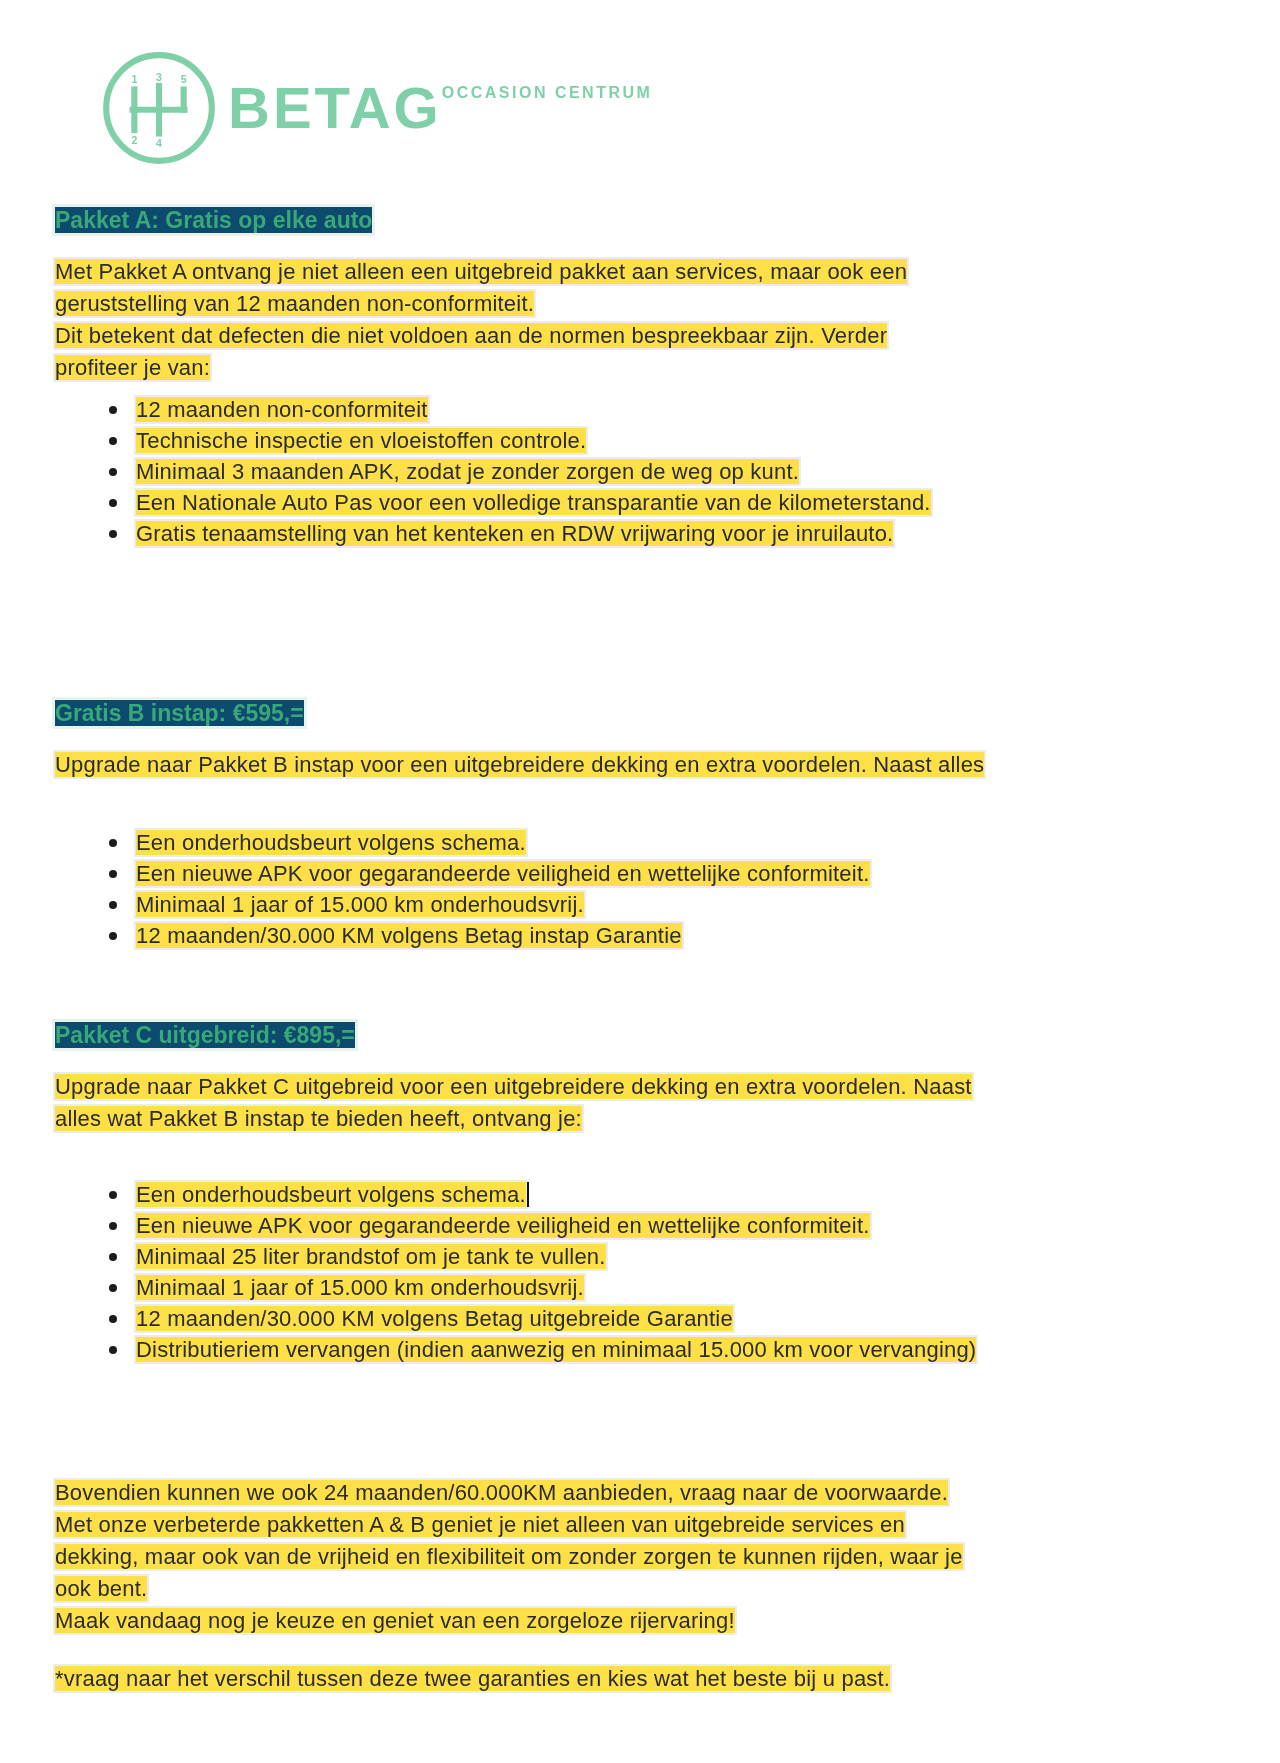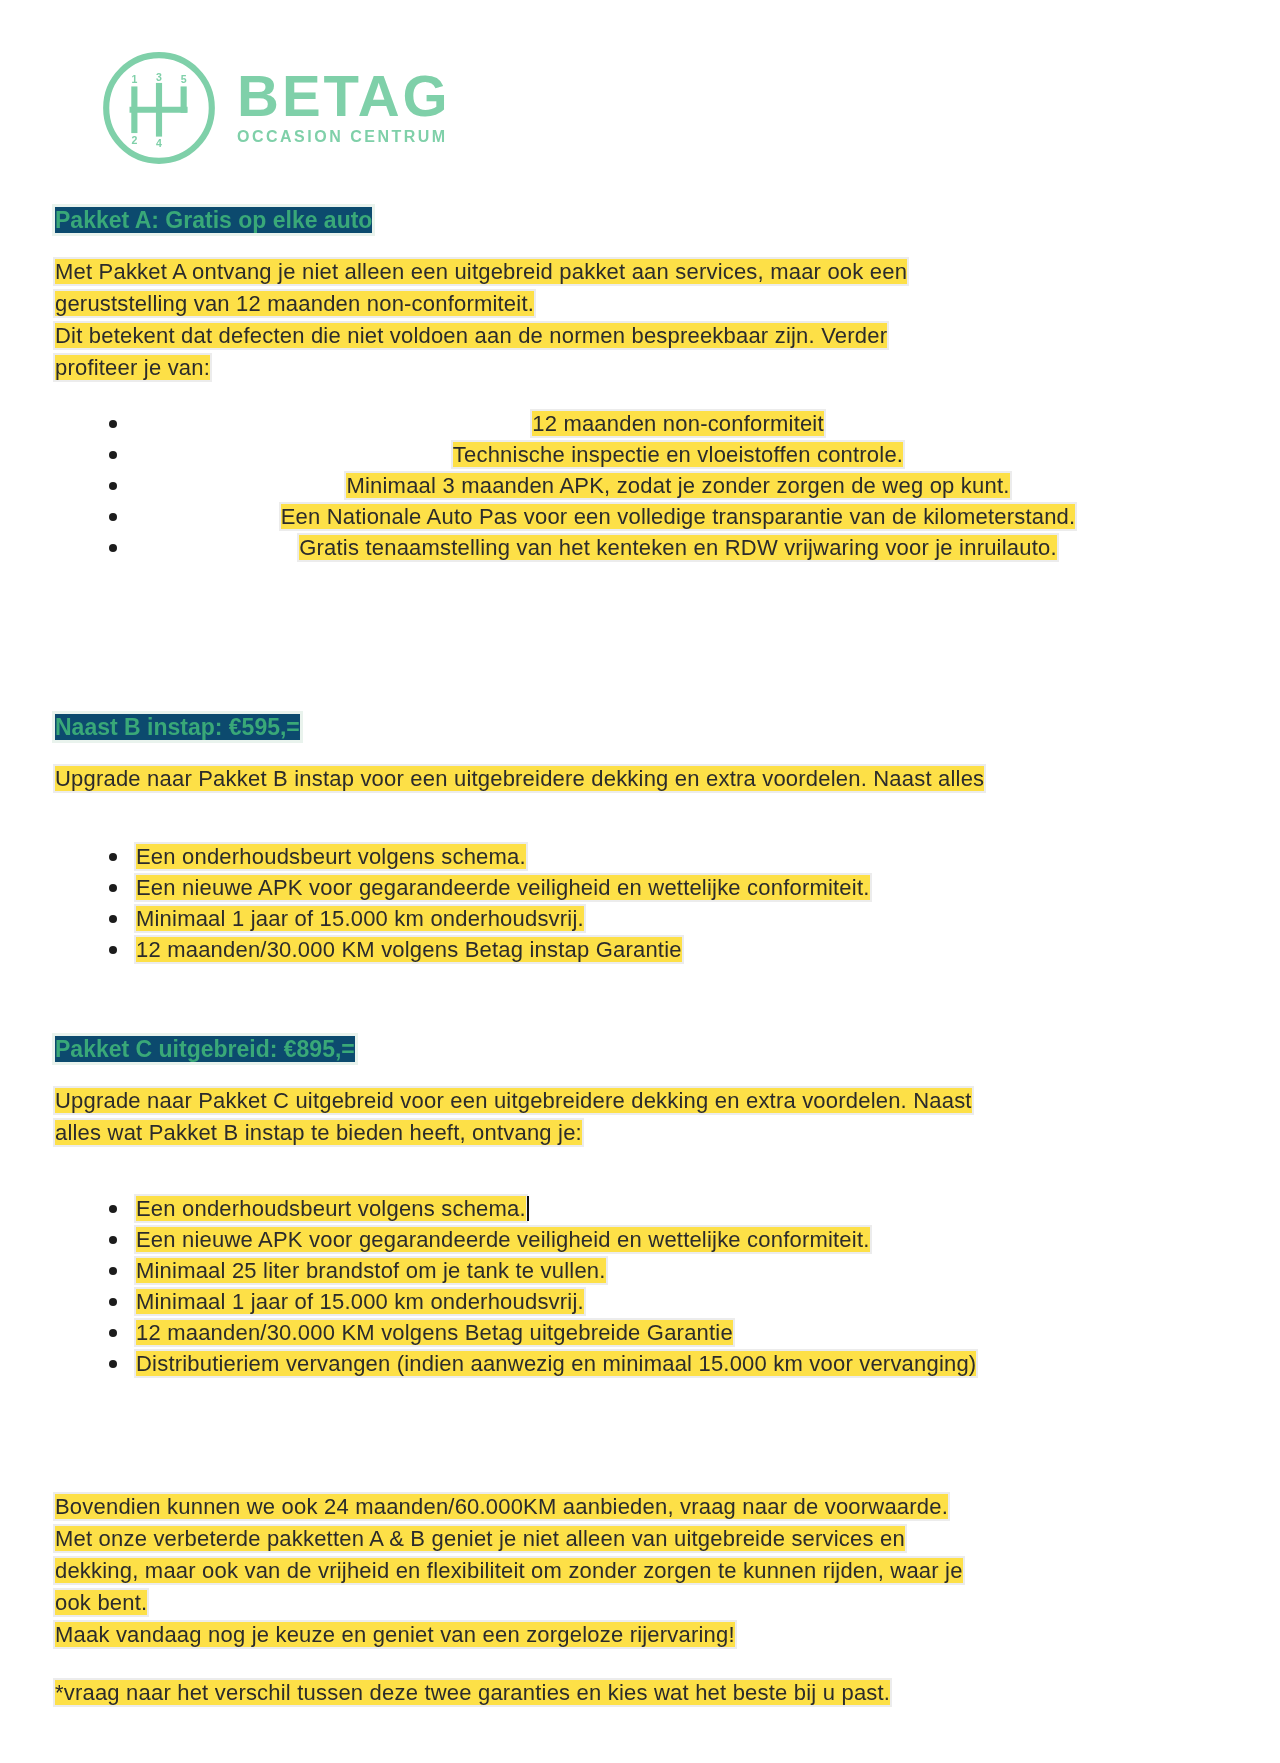--- a/index.html
+++ b/index.html
@@ -9,21 +9,21 @@
     height: 1763px;
     font-family: "Liberation Sans", sans-serif;
     color: #2b2b2b;
     overflow: hidden;
   }
   .page { padding: 42px 60px 0 55px; width: 1280px; }
 
   
   .logo-row { display: flex; align-items: center; margin-left: 38px; height: 132px; }
   .logo-mark { width: 132px; height: 132px; flex: 0 0 auto; }
-  .logo-text { margin-left: 12px; display: flex; flex-direction: column; }
+  .logo-text { margin-left: 3px; display: flex; flex-direction: row; }
   .brand {
     font-size: 58px; font-weight: bold; letter-spacing: 3px;
     color: #7fd0a9; line-height: 56px;
   }
   .brand-sub {
     font-size: 16px; font-weight: bold; letter-spacing: 2.5px;
     color: #7fd0a9; line-height: 24px; margin-top: 1px;
   }
 
   
@@ -40,21 +40,21 @@
 
   ul.bullets { list-style: none; margin-left: 45px; }
   ul.bullets li {
     position: relative; padding-left: 36px;
     font-size: 22px; line-height: 31px; letter-spacing: 0.2px;
   }
   ul.bullets li::before {
     content: ""; position: absolute; left: 9px; top: 12px;
     width: 8px; height: 8px; border-radius: 50%; background: #1c1c1c;
   }
-  .ul-a { margin-top: 24px; text-align: center; }
+  .ul-a { margin-top: 10px; }
   .ul-b { margin-top: 46px; }
   .ul-c { margin-top: 44px; }
 
   .caret {
     display: inline-block; width: 2px; height: 25px;
     background: #111111; margin-left: 1px; vertical-align: -5px;
   }
 
   .closing { margin-top: 112px; }
   .footnote { margin-top: 26px; font-size: 22px; line-height: 32px; letter-spacing: 0.2px; }
@@ -98,21 +98,21 @@
     <ul class="bullets ul-a">
       <li><span class="hl">12 maanden non-conformiteit</span></li>
       <li><span class="hl">Technische inspectie en vloeistoffen controle.</span></li>
       <li><span class="hl">Minimaal 3 maanden APK, zodat je zonder zorgen de weg op kunt.</span></li>
       <li><span class="hl">Een Nationale Auto Pas voor een volledige transparantie van de kilometerstand.</span></li>
       <li><span class="hl">Gratis tenaamstelling van het kenteken en RDW vrijwaring voor je inruilauto.</span></li>
     </ul>
   </section>
 
   <section>
-    <h2 class="h-b"><span class="hlh">Naast B instap: €595,=</span></h2>
+    <h2 class="h-b"><span class="hlh">Gratis B instap: €595,=</span></h2>
     <div class="para">
       <div class="line"><span class="hl">Upgrade naar Pakket B instap voor een uitgebreidere dekking en extra voordelen. Naast alles</span></div>
     </div>
     <ul class="bullets ul-b">
       <li><span class="hl">Een onderhoudsbeurt volgens schema.</span></li>
       <li><span class="hl">Een nieuwe APK voor gegarandeerde veiligheid en wettelijke conformiteit.</span></li>
       <li><span class="hl">Minimaal 1 jaar of 15.000 km onderhoudsvrij.</span></li>
       <li><span class="hl">12 maanden/30.000 KM volgens Betag instap Garantie</span></li>
     </ul>
   </section>

